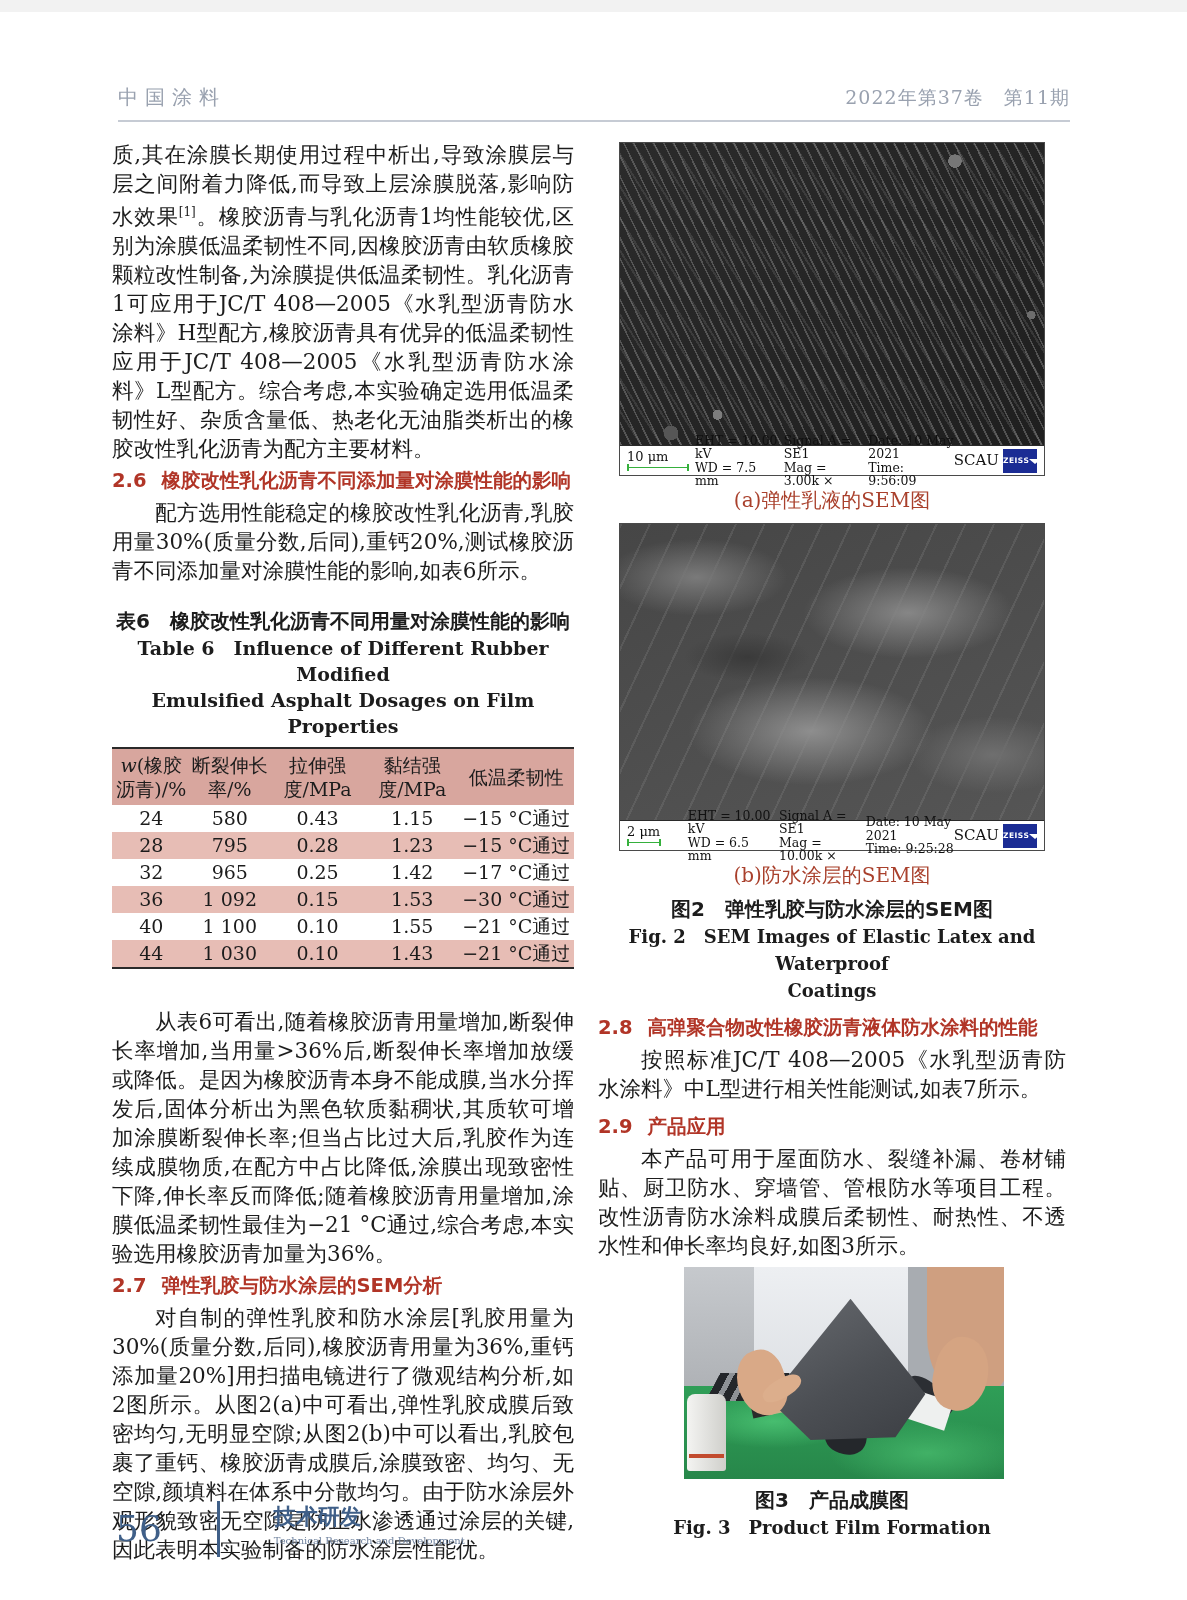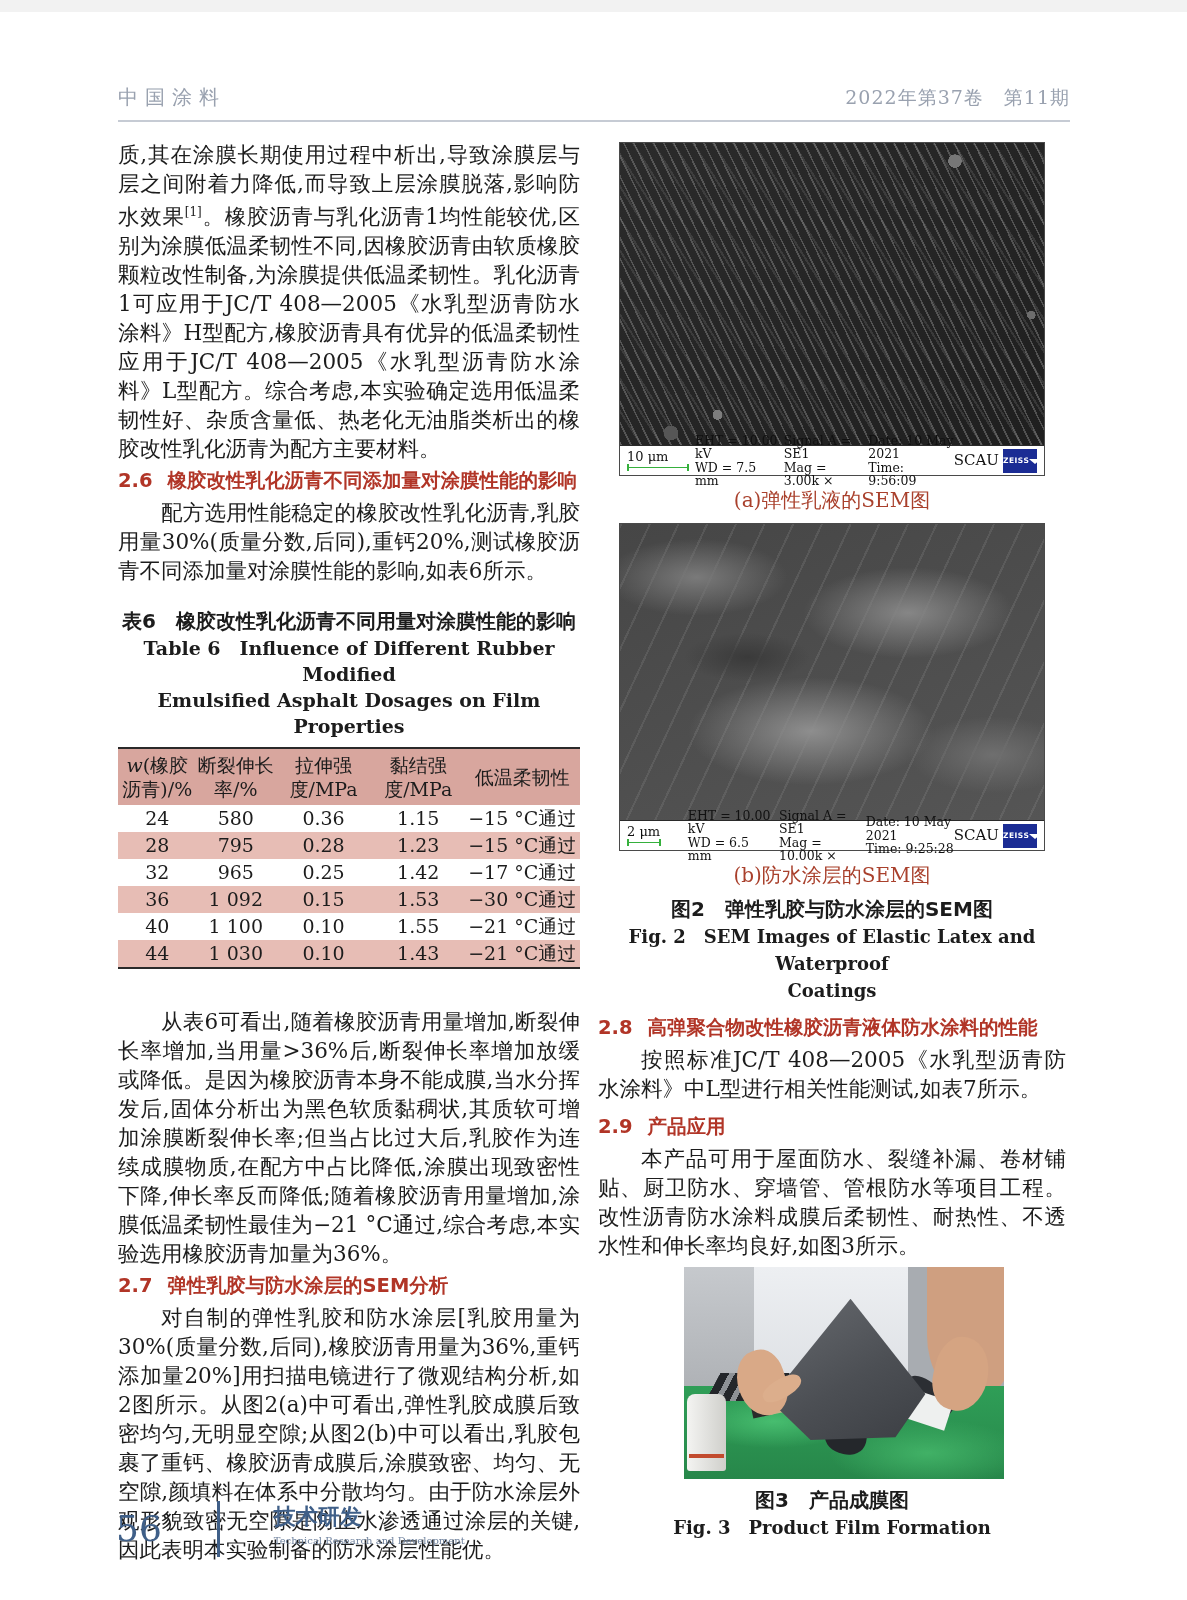--- a/index.html
+++ b/index.html
@@ -11,21 +11,21 @@
   
   .page-header {
     position:absolute; top:72px; left:118px; width:952px;
     display:flex; justify-content:space-between; align-items:flex-end;
     padding-bottom:9px; border-bottom:2px solid #c6cbd4;
     color:#99a1af;
   }
   .journal-name { font-size:20px; letter-spacing:7px; }
   .issue-info   { font-size:19px; letter-spacing:1px; }
   
-  .col-left  { position:absolute; left:118px; top:128px; width:462px; }
+  .col-left  { position:absolute; left:112px; top:128px; width:462px; }
   .col-right { position:absolute; left:598px; top:130px; width:468px; }
   .body-p { margin:0; font-size:21.5px; line-height:29px; text-align:justify; text-justify:inter-ideograph; }
   .indent { text-indent:2em; }
   sup { font-size:12px; }
   .sec-h {
     font-family:"DejaVu Sans","Liberation Sans",sans-serif; font-weight:bold;
     font-size:19.5px; color:#b13527; line-height:30px; margin:3px 0 2px 0;
     white-space:nowrap;
   }
   .sec-h .num { margin-right:15px; }
@@ -172,21 +172,21 @@
           <th>断裂伸长率/%</th>
           <th>拉伸强度/MPa</th>
           <th>黏结强度/MPa</th>
           <th>低温柔韧性</th>
         </tr>
       </thead>
       <tbody>
         <tr>
           <td>24</td>
             <td>580</td>
-            <td>0.36</td>
+            <td>0.43</td>
             <td>1.15</td>
             <td>−15 °C通过</td>
         </tr>
         <tr class="stripe">
           <td>28</td>
             <td>795</td>
             <td>0.28</td>
             <td>1.23</td>
             <td>−15 °C通过</td>
         </tr>

